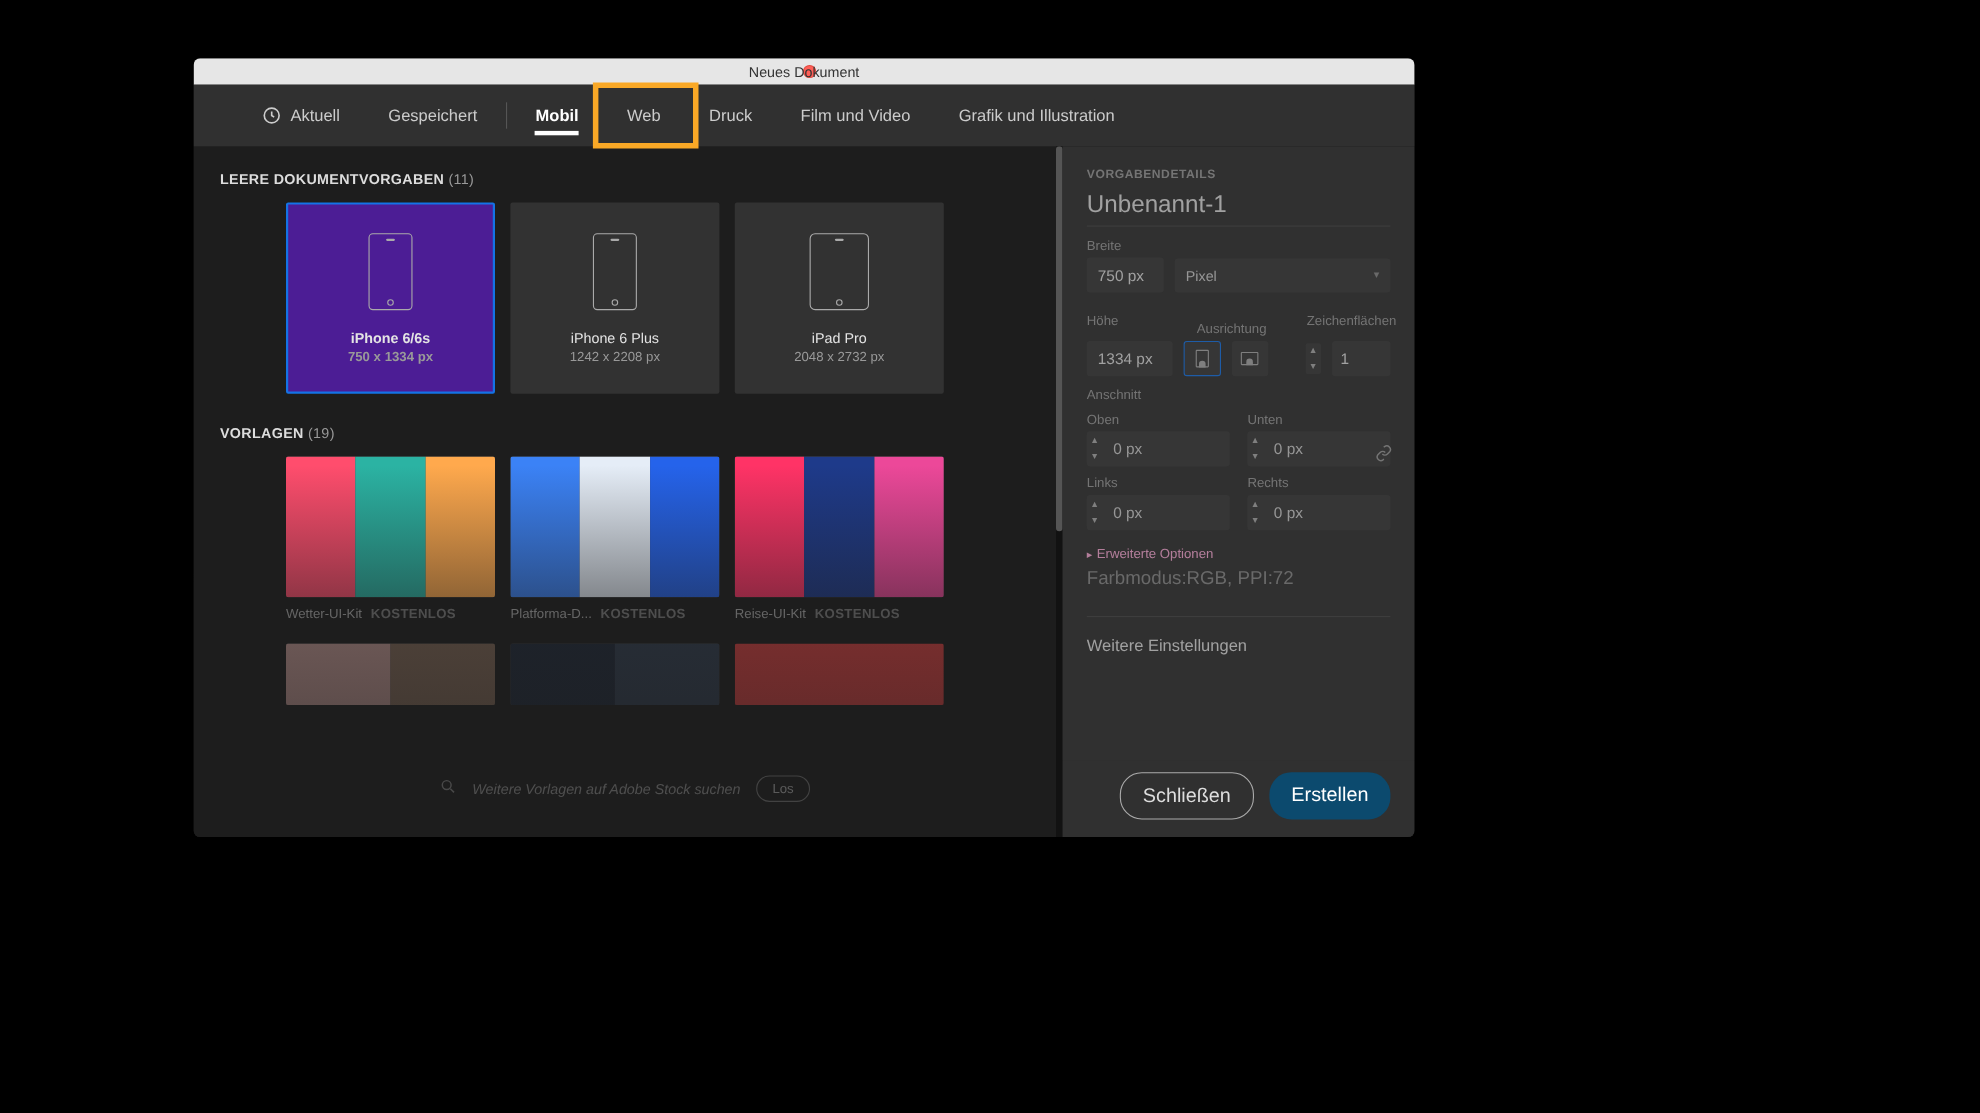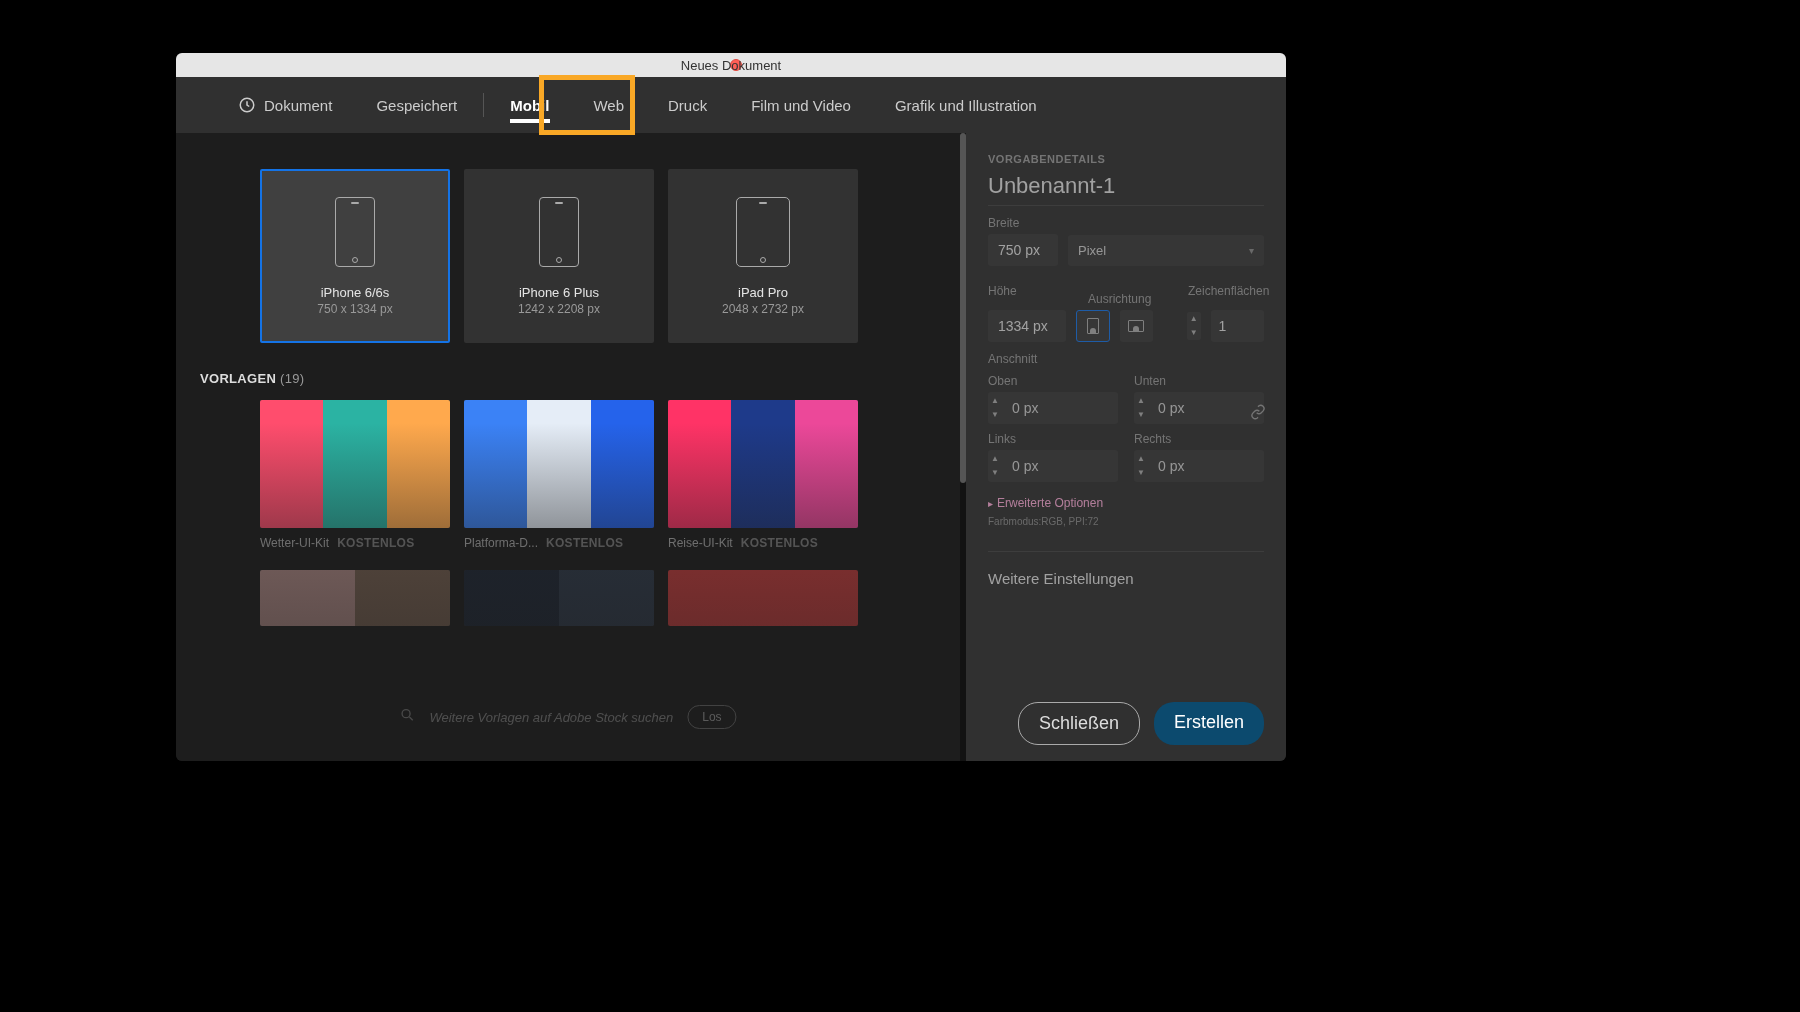--- a/index.html
+++ b/index.html
@@ -14,21 +14,21 @@
 .tab-divider { width: 1px; height: 24px; background: #555; margin: 0 4px; }
 .tab.active { color: #fff; font-weight: 600; }
 .tab.active::after { content:""; position:absolute; bottom:10px; left:50%; transform:translateX(-50%); width:40px; height:4px; background:#fff; }
 .highlight-box { position:absolute; border:5px solid #f9a826; z-index:5; pointer-events:none; }
 .content { flex:1; display:flex; overflow:hidden; }
 .left { flex:1; padding: 22px 24px 0 24px; overflow:hidden; position:relative; display:flex; flex-direction:column;}
 .section-label { color:#ddd; font-size:13px; font-weight:600; letter-spacing:.3px; }
 .section-label .count { color:#999; font-weight:400; }
 .presets { display:flex; gap:14px; margin-top:14px; margin-left:60px;}
 .preset { width: 190px; height: 174px; background:#323232; border-radius:2px; display:flex; flex-direction:column; align-items:center; justify-content:center; cursor:pointer; }
-.preset.selected { border:2px solid #1473e6; background:#404040; }
+.preset.selected { border:2px solid #1473e6; background:#4c1d95;font-weight:bold; }
 .preset-icon { width:40px; height:70px; border:1.5px solid #aaa; border-radius:4px; position:relative; margin-bottom:18px;}
 .preset-icon.tablet { width:54px; height:70px; border-radius:5px;}
 .preset-icon::before { content:""; position:absolute; top:4px; left:50%; transform:translateX(-50%); width:8px; height:2px; background:#aaa; border-radius:1px;}
 .preset-icon::after { content:""; position:absolute; bottom:3px; left:50%; transform:translateX(-50%); width:4px; height:4px; border:1px solid #aaa; border-radius:50%;}
 .preset-name { color:#e4e4e4; font-size:13px; }
 .preset-dims { color:#999; font-size:12px; margin-top:2px; }
 .show-all { text-align:center; color:#fff; font-size:14px; font-weight:600; margin-top:16px; cursor:pointer; }
 .show-all .plus { margin-left:6px; font-weight:700; }
 .templates { margin-top:28px; }
 .template-row { display:flex; gap:14px; margin-top:14px; margin-left:60px;}
@@ -64,21 +64,21 @@
 .stepper span{ font-size:8px; color:#aaa; text-align:center; line-height:10px; padding:2px 0;}
 .artb-input { background:#3a3a3a; color:#ddd; padding:8px 8px; font-size:14px; border-radius:3px; width:54px;}
 .two-col { display:flex; gap:16px; margin-top:4px;}
 .col { flex:1;}
 .bleed-input { display:flex; align-items:center; background:#3a3a3a; border-radius:3px; padding:0;}
 .bleed-input .stepper {border-radius:2px 0 0 2px;}
 .bleed-input .val { color:#ccc; padding:8px 10px; font-size:14px;}
 .link-icon { color:#999; font-size:16px; position:absolute;}
 .advanced { color:#f9a8d4; font-size:12px; margin-top:14px; cursor:pointer;}
 .advanced .ar { margin-right:4px; font-size:10px;}
-.mode-line { color:#888; font-size:10px; margin-top:6px;}
+.mode-line { color:#888; font-size:17px; margin-top:6px;}
 .more-settings { color:#ddd; font-size:15px; margin-top:24px; border-top:1px solid #444; padding-top:18px;}
 .footer { margin-top:auto; display:flex; justify-content:flex-end; gap:14px; padding-top:20px;}
 .btn { padding:10px 20px; border-radius:20px; font-size:18px; cursor:pointer;}
 .btn-close { border:1.5px solid #aaa; color:#ddd; background:transparent;}
 .btn-create { background:#0c4a6e; color:#fff; border:none;}
 .right-dim { position:absolute; inset:0; bottom:70px; background:rgba(48,48,48,.35); pointer-events:none;}
 </style>
 </head>
 <body>
 
@@ -87,21 +87,21 @@
     <div class="close-dot"></div>
     <div class="titlebar-title">Neues Dokument</div>
   </div>
 
   <div class="tabbar">
     <div class="tab clock-tab">
       <svg width="18" height="18" viewBox="0 0 24 24" fill="none" stroke="#ccc" stroke-width="2">
           <circle cx="12" cy="12" r="9"></circle>
           <path d="M12 7v5l3 2"></path>
         </svg>
-      <span>Dokument</span>
+      <span>Aktuell</span>
     </div>
     <div class="tab">
         <span>Gespeichert</span>
       </div>
     <div class="tab-divider"></div>
     <div class="tab active">
         <span>Mobil</span>
       </div>
     <div class="tab">
         <span>Web</span>
@@ -113,20 +113,24 @@
         <span>Film und Video</span>
       </div>
     <div class="tab">
         <span>Grafik und Illustration</span>
       </div>
     <div class="highlight-box" style="left:363px; top:-2px; width:96px; height:60px;"></div>
   </div>
 
   <div class="content">
     <div class="left">
+      <div class="section-label">
+        <span>LEERE DOKUMENTVORGABEN</span>
+        <span class="count">(11)</span>
+      </div>
       <div class="presets">
         <div class="preset selected">
           <div class="preset-icon"></div>
           <div class="preset-name">iPhone 6/6s</div>
           <div class="preset-dims">750 x 1334 px</div>
         </div>
         <div class="preset">
           <div class="preset-icon"></div>
           <div class="preset-name">iPhone 6 Plus</div>
           <div class="preset-dims">1242 x 2208 px</div>

